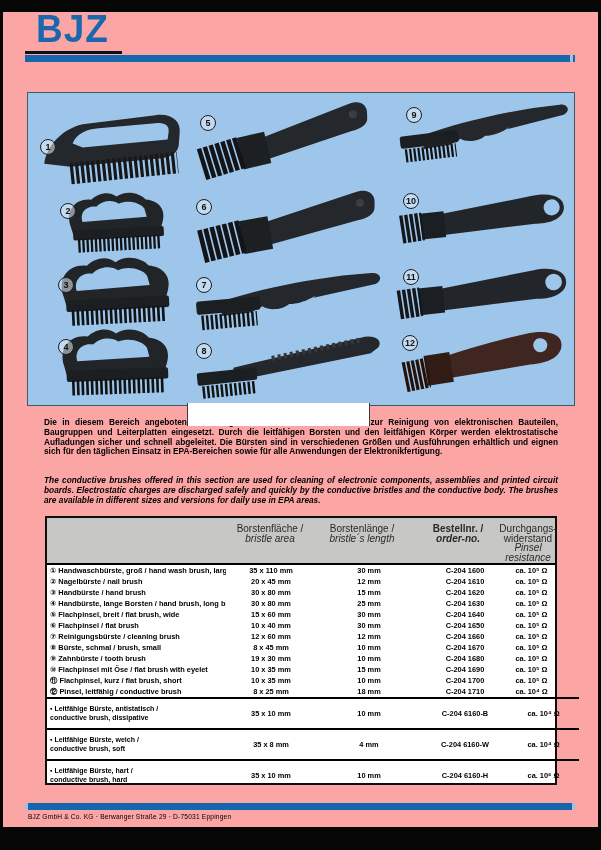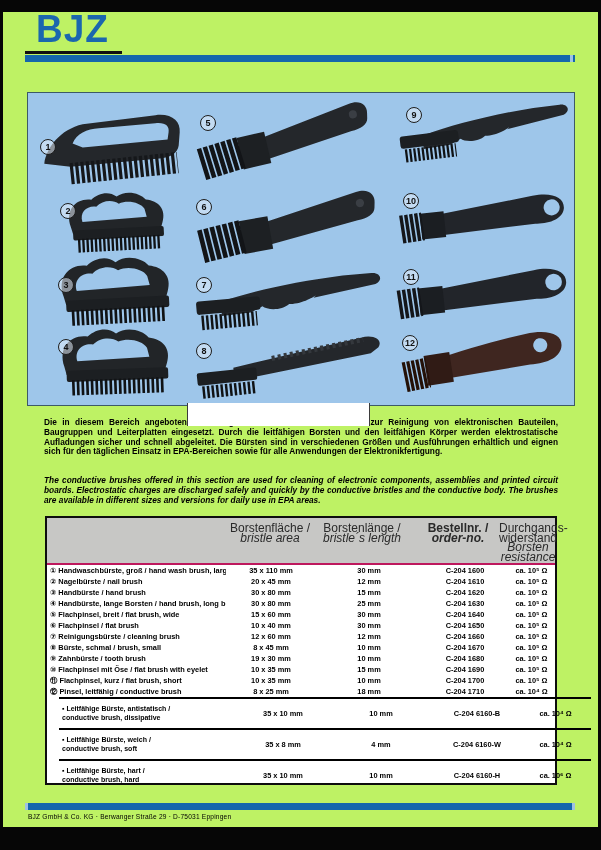--- a/index.html
+++ b/index.html
@@ -1,18 +1,18 @@
 <!DOCTYPE html>
 <html><head>
 <meta charset="utf-8">
 <style>
   html,body{margin:0;padding:0;}
   body{width:601px;height:850px;position:relative;background:#060606;
        font-family:"Liberation Sans","DejaVu Sans",sans-serif;overflow:hidden;}
-  .page{position:absolute;left:3px;top:12px;width:595px;height:815px;background:#bef264;}
+  .page{position:absolute;left:3px;top:12px;width:595px;height:815px;background:#fca5a5;}
 
   
   .logo{position:absolute;left:33px;top:-4px;font-size:37px;font-weight:bold;
         color:#1b67ae;letter-spacing:1px;font-family:"Liberation Sans",sans-serif;
         transform:scaleY(1.05);}
   .logo-underline{position:absolute;left:22px;top:39px;width:97px;height:3px;background:#101010;}
   .bar-blue{position:absolute;left:22px;width:550px;height:7px;background:#1467ac;}
   .bar-top{top:43px;}
   .bar-bottom{top:791px;}
   .bar-tick{position:absolute;width:3px;height:7px;background:#9fc2e2;}
@@ -36,37 +36,37 @@
   .garb{filter:blur(0.55px) contrast(1.9);color:#140a0c;}
   .para{position:absolute;left:41px;width:514px;font-size:8.3px;line-height:9.8px;
         font-weight:bold;text-align:justify;}
   .para1{top:406px;}
   .para2{top:464px;font-style:italic;}
 
   
   .dtable{position:absolute;left:42px;top:504px;width:512px;height:269px;box-sizing:border-box;
           border:2px solid #0e0e0e;background:#fff;}
   .thead{position:absolute;left:0;top:0;width:100%;height:47px;background:#c7c7c5;
-         border-bottom:2px solid #be185d;box-sizing:border-box;font-size:12px;color:#2a2a2a;}
+         border-bottom:2px solid #000000;box-sizing:border-box;font-size:10px;color:#2a2a2a;}
   .hcol{position:absolute;text-align:center;line-height:9.5px;}
   .hcol .it{font-style:italic;}
   .hcol.bold{font-weight:bold;}
   .h-area{left:178px;top:6px;width:90px;}
   .h-len{left:262px;top:6px;width:106px;}
   .h-ord{left:368px;top:6px;width:86px;}
   .h-res{left:452px;top:6px;width:58px;}
   .tbody{position:absolute;left:0;top:47px;width:508px;}
   .t-row{display:flex;height:11px;align-items:center;white-space:nowrap;overflow:hidden;
          font-size:7.4px;font-weight:bold;}
   .t-row .cn{flex:0 0 176px;padding-left:3px;overflow:hidden;}
   .t-row .ca{flex:0 0 90px;text-align:center;}
   .t-row .cl{flex:0 0 106px;text-align:center;}
   .t-row .co{flex:0 0 86px;text-align:center;}
   .t-row .cr{flex:1;text-align:center;}
-  .tsets{position:absolute;left:12px;top:179px;width:532px;}
+  .tsets{position:absolute;left:0;top:179px;width:532px;}
   .s-row{display:flex;height:29px;align-items:center;border-top:2.5px solid #0e0e0e;
          white-space:nowrap;overflow:hidden;font-size:7px;font-weight:bold;}
   .s-row .cn{flex:0 0 176px;padding-left:3px;line-height:8.6px;overflow:hidden;}
   .s-row .ca{flex:0 0 90px;text-align:center;font-size:7.4px;}
   .s-row .cl{flex:0 0 106px;text-align:center;font-size:7.4px;}
   .s-row .co{flex:0 0 86px;text-align:center;font-size:7.4px;}
   .s-row .cr{flex:1;text-align:center;font-size:7.4px;}
 
   .footer-line{position:absolute;left:25px;top:801px;font-size:6.6px;letter-spacing:.2px;}
 </style>
@@ -192,21 +192,21 @@
         <div>Borstenlänge /</div>
         <div class="it">bristle´s length</div>
       </div>
       <div class="hcol h-ord bold">
         <div>Bestellnr. /</div>
         <div class="it">order-no.</div>
       </div>
       <div class="hcol h-res">
         <div>Durchgangs-</div>
         <div>widerstand</div>
-        <div class="it">Borsten</div>
+        <div class="it">Pinsel</div>
         <div class="it">resistance</div>
       </div>
     </div>
     <div class="tbody garb" id="tbody">
         <div class="t-row">
           <span class="cn">① Handwaschbürste, groß / hand wash brush, large</span>
           <span class="ca">35 x 110 mm</span>
           <span class="cl">30 mm</span>
           <span class="co">C-204 1600</span>
           <span class="cr">ca. 10⁵ Ω</span>

